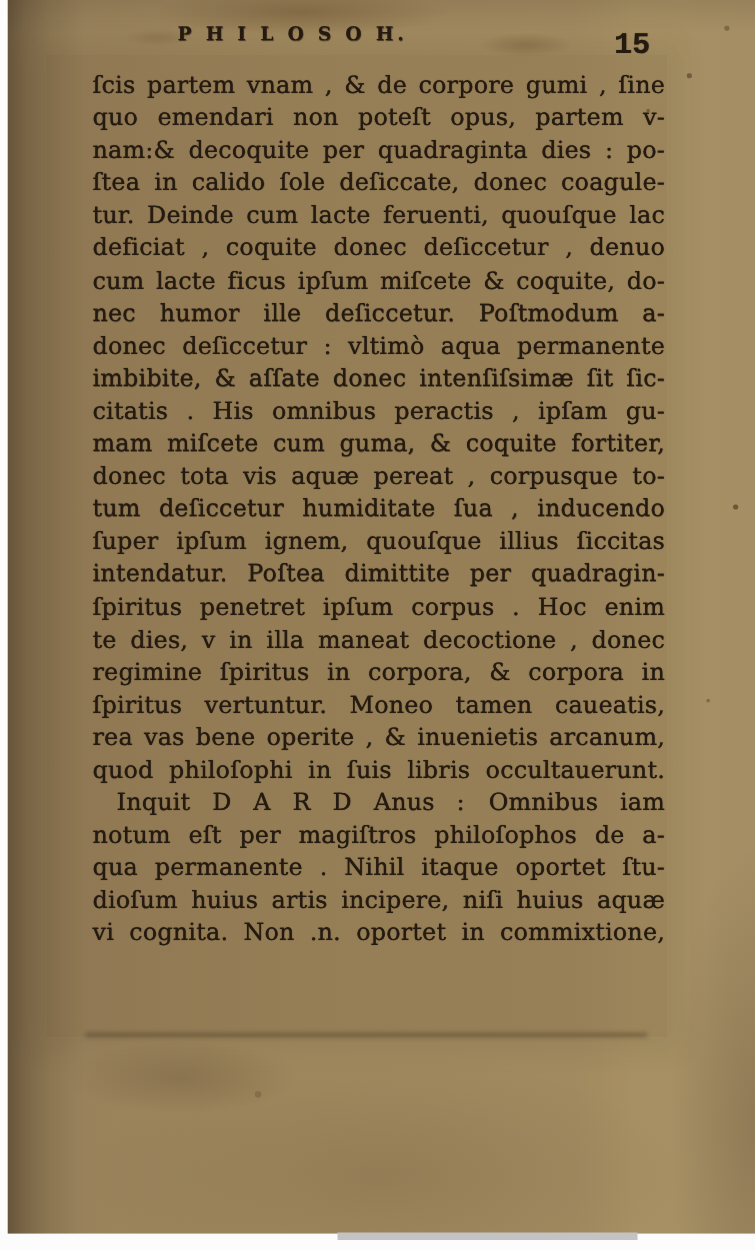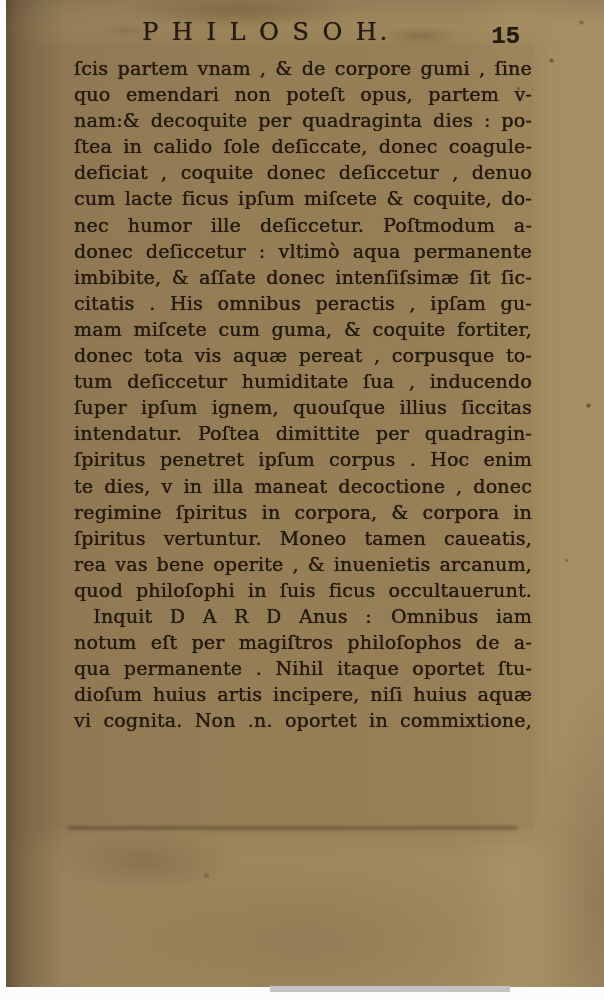--- a/index.html
+++ b/index.html
@@ -24,21 +24,21 @@
   }
   
   .ghost{
     position:absolute;left:32px;top:44px;width:496px;height:786px;
     background:rgba(56,41,22,.10);
     box-shadow:0 0 22px 10px rgba(56,41,22,.09);
   }
   .header{position:absolute;left:44px;top:18px;width:486px;height:34px;}
   .title{
     position:absolute;left:92px;top:0;
-    font-size:24px;font-weight:400;letter-spacing:3px;color:var(--ink,#241a10);
+    font-size:15px;font-weight:700;letter-spacing:3px;color:var(--ink,#241a10);
     text-shadow:.4px .4px .7px rgba(36,26,16,.75);white-space:nowrap;
   }
   .pagenum{
     position:absolute;right:16px;top:5px;
     font-size:24px;font-weight:700;color:var(--ink,#241a10);
     text-shadow:.4px .4px .7px rgba(36,26,16,.75);
     font-family:Liberation Mono, monospace;
   }
   .text{position:absolute;left:44px;top:55px;width:482px;}
   .text .line{
@@ -80,37 +80,38 @@
     <div class="header">
       <span class="title">P H I L O S O H.</span>
       <span class="pagenum">15</span>
     </div>
 
     <div class="text">
         <div class="line">ſcis partem vnam , &amp; de corpore gumi , ſine</div>
         <div class="line">quo emendari non poteſt opus, partem v-</div>
         <div class="line">nam:&amp; decoquite per quadraginta dies : po-</div>
         <div class="line">ſtea in calido ſole deſiccate, donec coagule-</div>
+        <div class="line">tur. Deinde cum lacte feruenti, quouſque lac</div>
         <div class="line">deficiat , coquite donec deſiccetur , denuo</div>
         <div class="line">cum lacte ficus ipſum miſcete &amp; coquite, do-</div>
         <div class="line">nec humor ille deſiccetur.  Poſtmodum a-</div>
         <div class="line">donec deſiccetur : vltimò aqua permanente</div>
         <div class="line">imbibite, &amp; aſſate donec intenſiſsimæ ſit ſic-</div>
         <div class="line">citatis .  His omnibus peractis , ipſam gu-</div>
         <div class="line">mam miſcete cum guma, &amp; coquite fortiter,</div>
         <div class="line">donec tota vis aquæ pereat , corpusque to-</div>
         <div class="line">tum deſiccetur humiditate ſua , inducendo</div>
         <div class="line">ſuper ipſum ignem, quouſque illius ſiccitas</div>
         <div class="line">intendatur. Poſtea dimittite per quadragin-</div>
         <div class="line">ſpiritus penetret ipſum corpus .  Hoc enim</div>
         <div class="line">te dies, v in illa maneat decoctione , donec</div>
         <div class="line">regimine ſpiritus in corpora, &amp; corpora in</div>
         <div class="line">ſpiritus vertuntur.  Moneo tamen caueatis,</div>
         <div class="line">rea vas bene operite , &amp; inuenietis arcanum,</div>
-        <div class="line">quod philoſophi in ſuis ficus occultauerunt.</div>
+        <div class="line">quod philoſophi in ſuis libris occultauerunt.</div>
         <div class="line"> Inquit D A R D Anus : Omnibus iam</div>
         <div class="line">notum eſt per magiſtros philoſophos de a-</div>
         <div class="line">qua permanente . Nihil itaque oportet ſtu-</div>
         <div class="line">dioſum huius artis incipere, niſi huius aquæ</div>
         <div class="line">vi cognita. Non .n. oportet in commixtione,</div>
       </div>
 
     <div class="smear"></div>
     <div class="specks"></div>
   </div>

